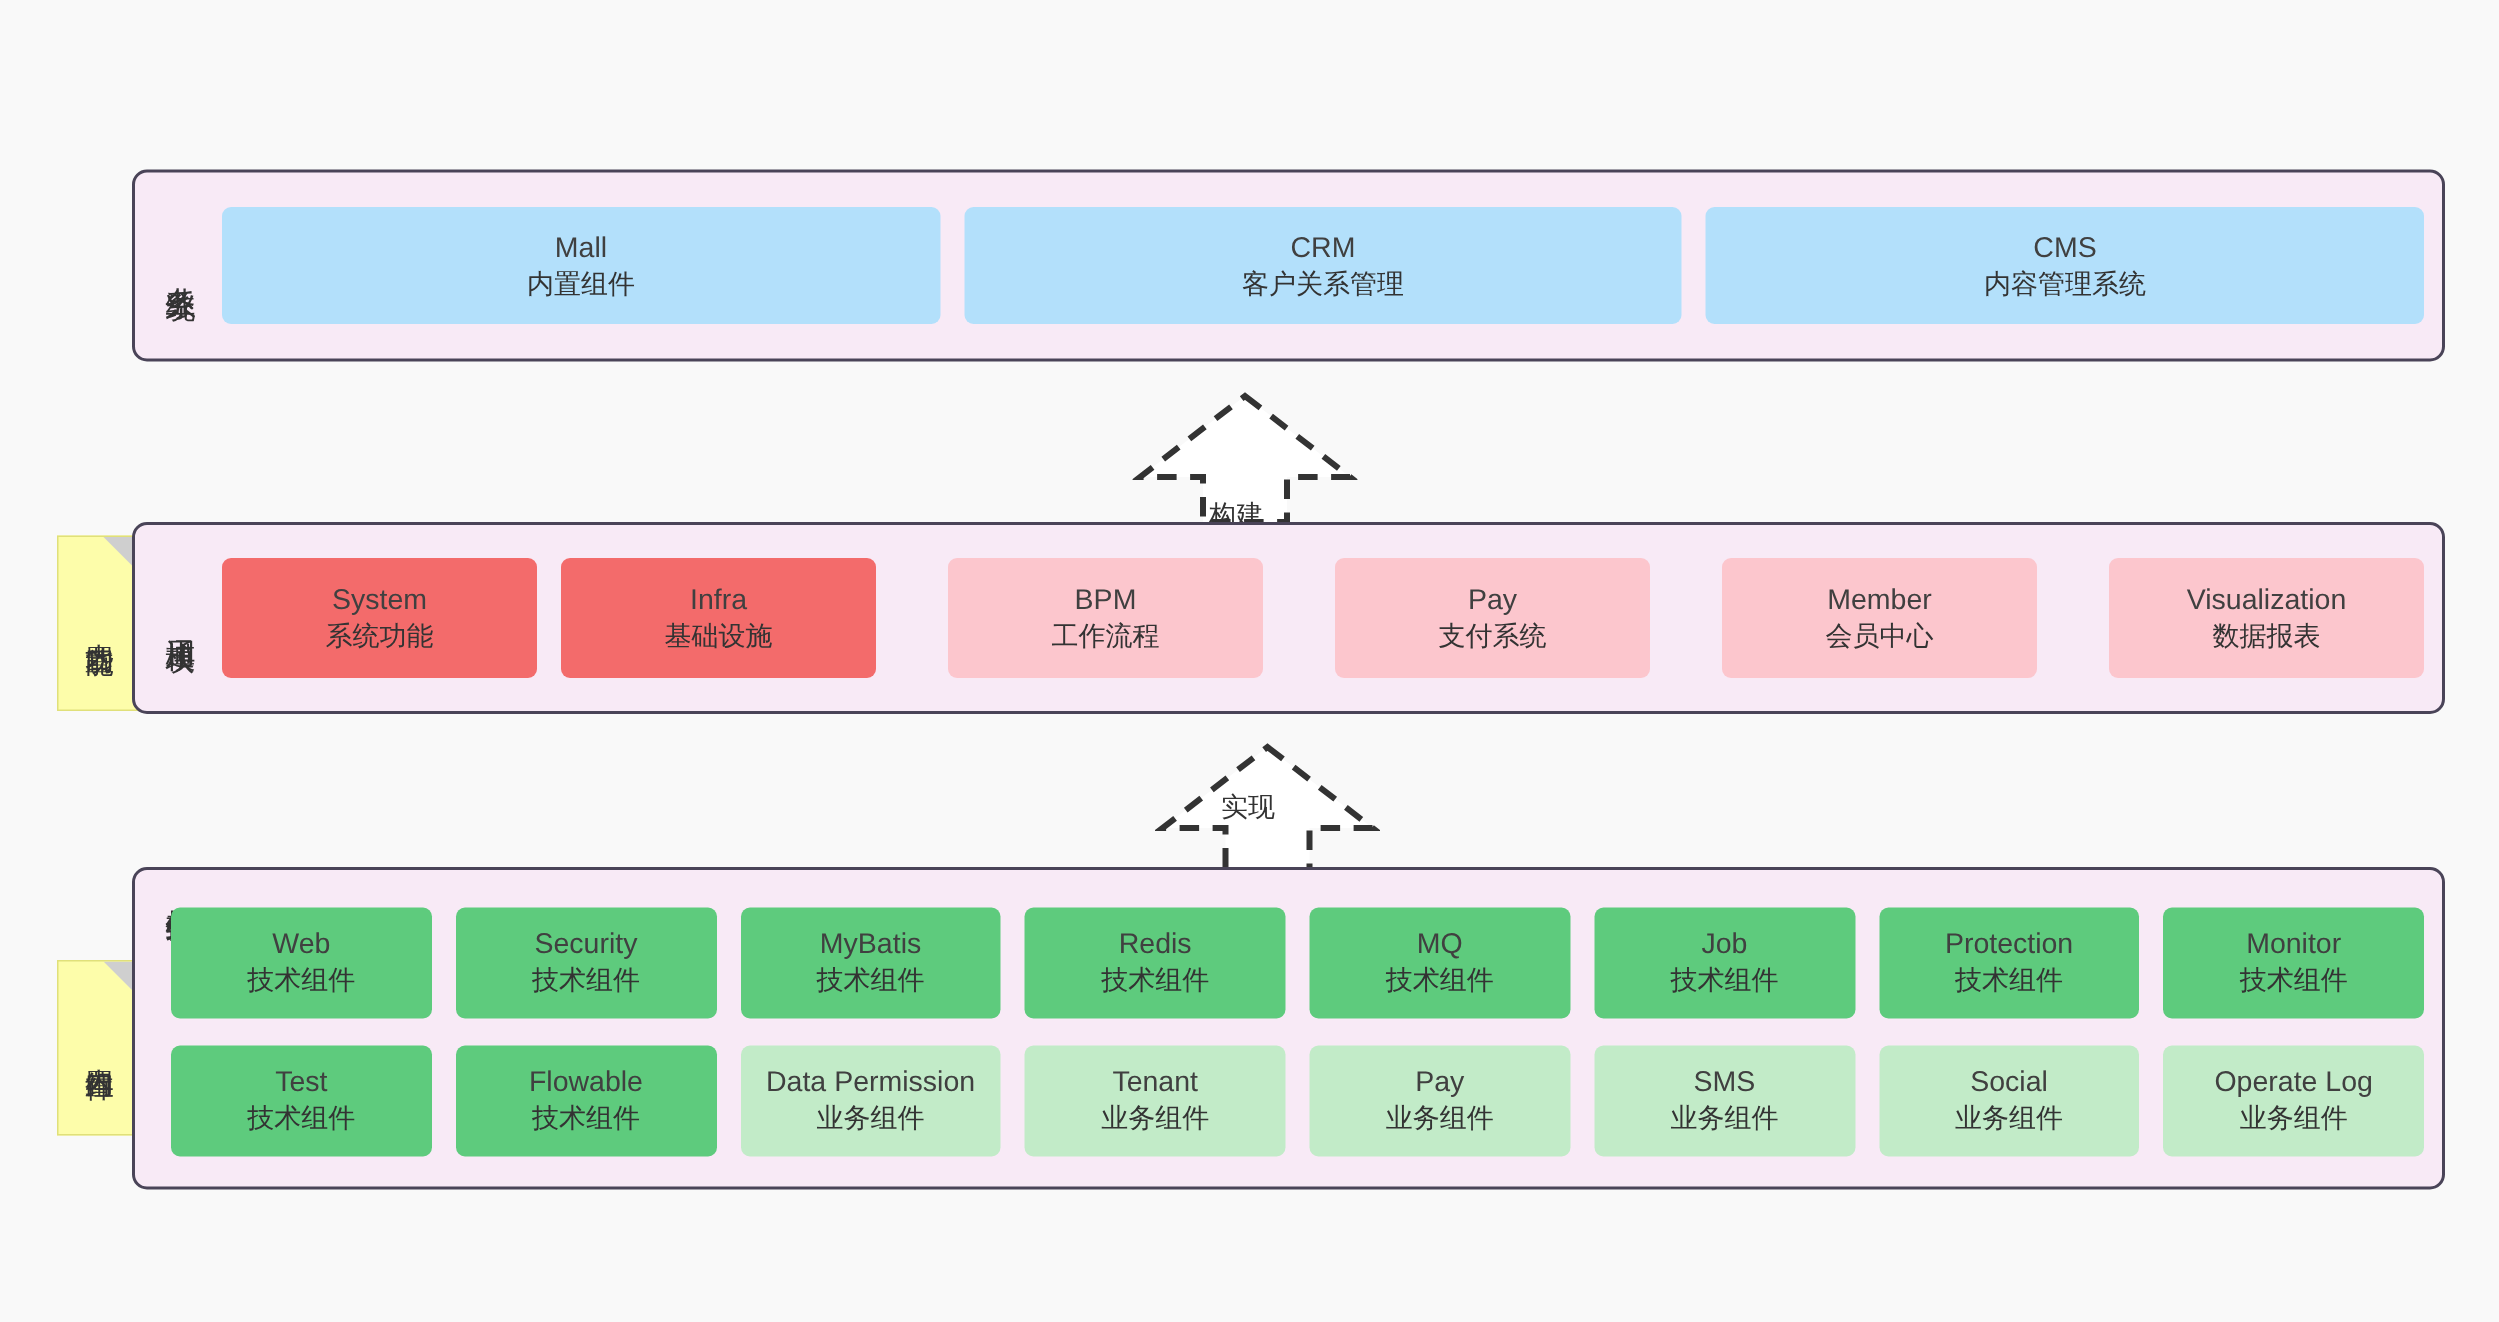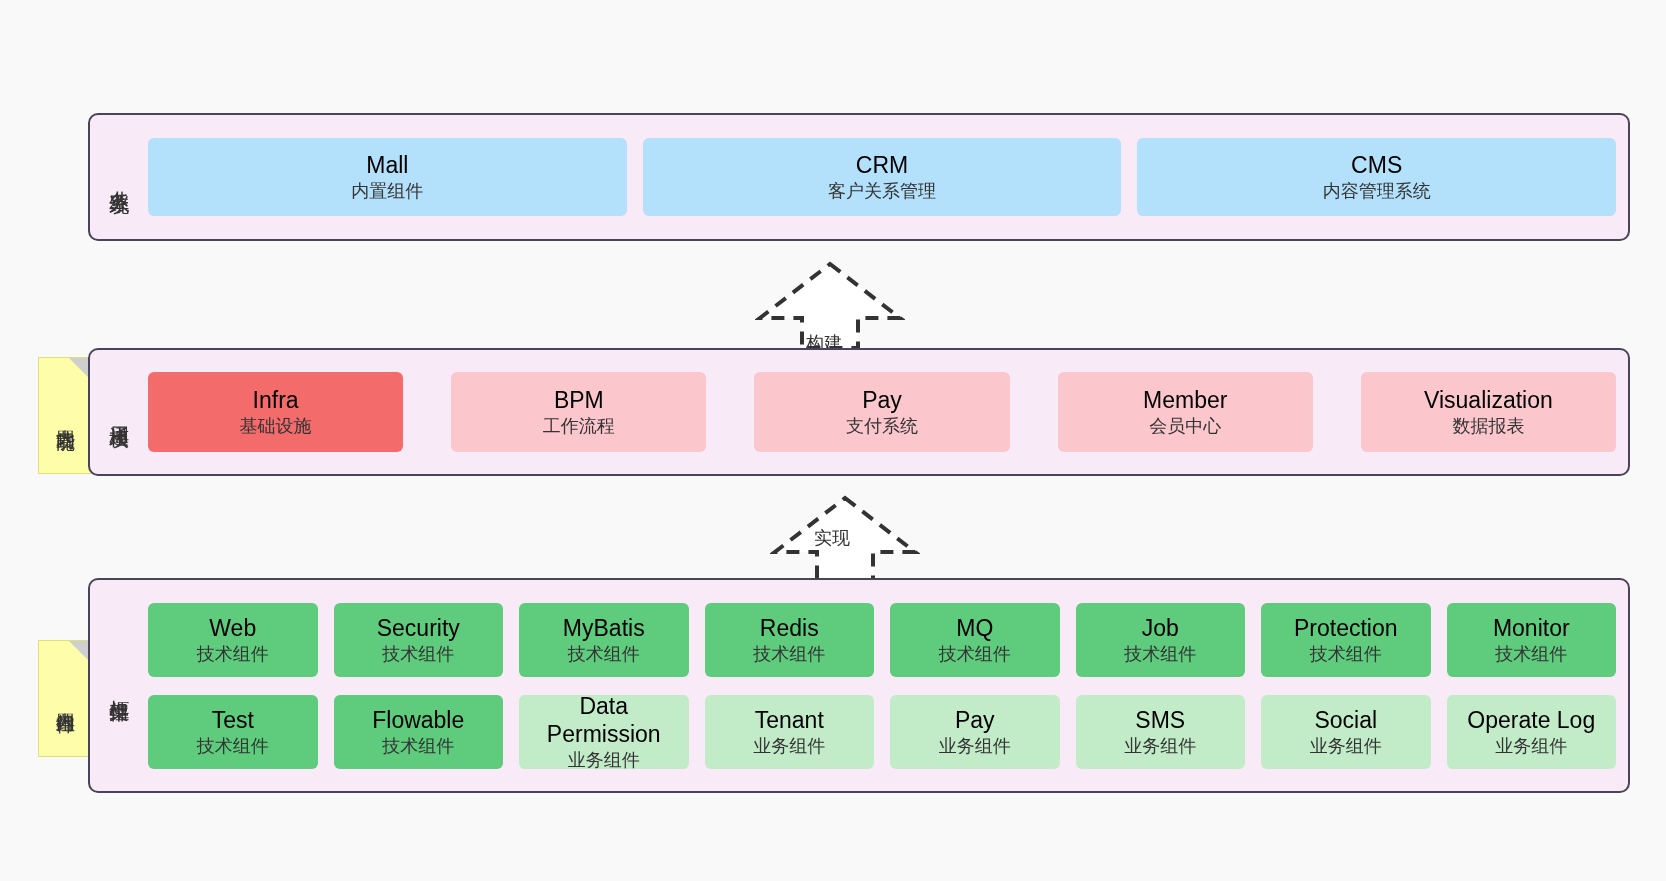--- a/index.html
+++ b/index.html
@@ -70,22 +70,22 @@
     display: flex;
     flex-direction: column;
     align-items: center;
     justify-content: center;
     text-align: center;
     line-height: 1.25;
     padding: 6px 4px;
     box-sizing: border-box;
   }
   .card .en {
-    font-size: 23px;
-    color: #000000;
+    font-size: 19px;
+    color: #404040;
   }
   .card .cn {
     font-size: 18px;
     color: #333333;
   }
   .card.h-biz { height: 78px; font-size: 19px; }
   .card.h-mod { height: 80px; }
   .card.h-comp { height: 74px; }
 
   
@@ -170,20 +170,24 @@
   <div class="note" style="left:38px; top:357px; width:54px; height:117px;">
     <span class="fold"></span>
     <span>内置功能</span>
   </div>
 
   <div class="layer" id="layer-1" style="left:88px; top:348px; width:1542px; height:128px;">
     <div class="layer-title">通用模块</div>
     <div class="layer-body">
       <div class="row">
         <div class="card h-mod c-red">
+          <span class="en">System</span>
+          <span class="cn">系统功能</span>
+        </div>
+        <div class="card h-mod c-red">
           <span class="en">Infra</span>
           <span class="cn">基础设施</span>
         </div>
         <div class="card h-mod c-pink">
           <span class="en">BPM</span>
           <span class="cn">工作流程</span>
         </div>
         <div class="card h-mod c-pink">
           <span class="en">Pay</span>
           <span class="cn">支付系统</span>
@@ -205,21 +209,21 @@
       <path d="M 75 6 L 145 60 L 103 60 L 103 90 L 47 90 L 47 60 L 5 60 Z" fill="#ffffff" stroke="#333333" stroke-width="4" stroke-dasharray="13,9" stroke-linejoin="miter"></path>
     </svg>
   </div>
   <div class="arrow-label" style="left:814px; top:526px;">实现</div>
 
   <div class="note" style="left:38px; top:640px; width:54px; height:117px;">
     <span class="fold"></span>
     <span>内置组件</span>
   </div>
 
-  <div class="layer" id="layer-2" style="left:88px; top:578px; width:1542px; height:215px;">
+  <div class="layer" id="layer-2" style="left:88px; top:578px; width:1542px; height:215px;flex-direction:column;">
     <div class="layer-title">框架组件</div>
     <div class="layer-body">
 
       <div class="row">
         <div class="card h-comp c-green">
           <span class="en">Web</span>
           <span class="cn">技术组件</span>
         </div>
         <div class="card h-comp c-green">
           <span class="en">Security</span>

